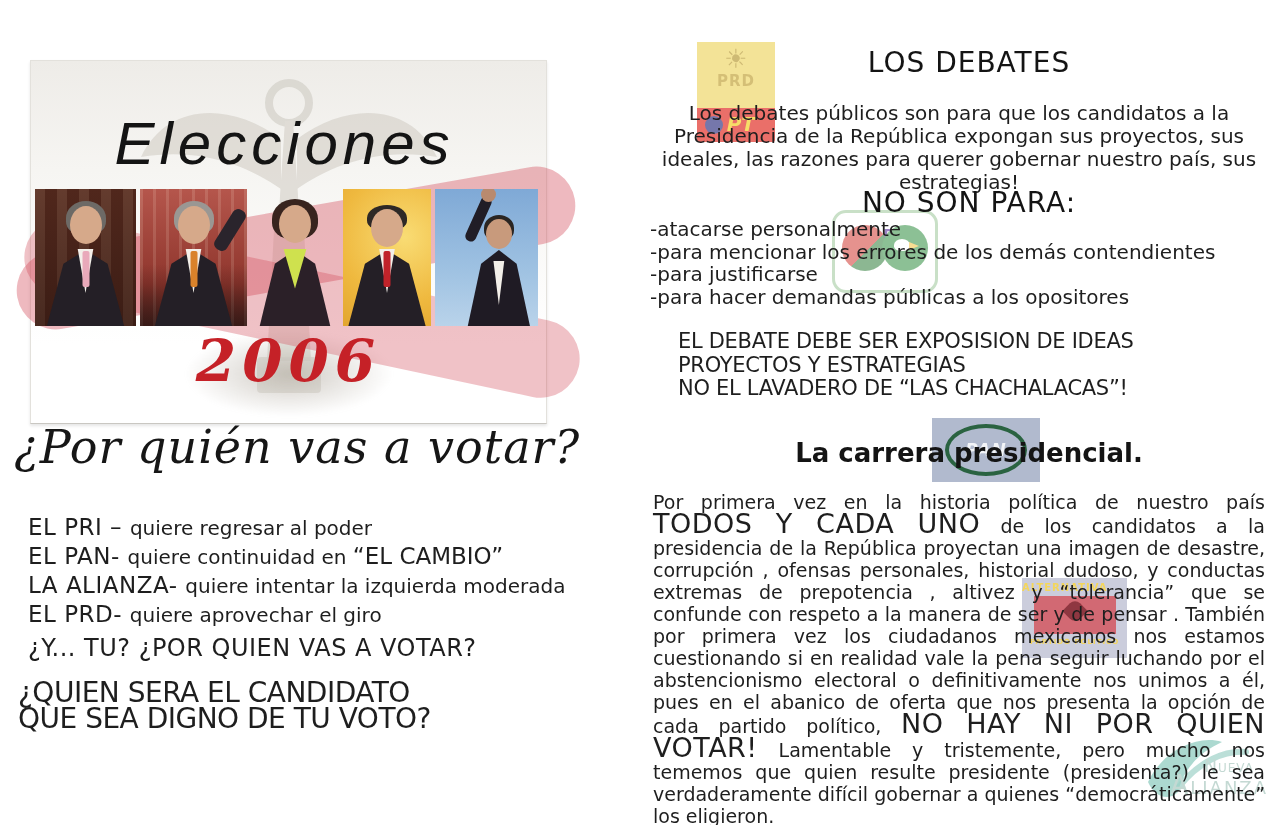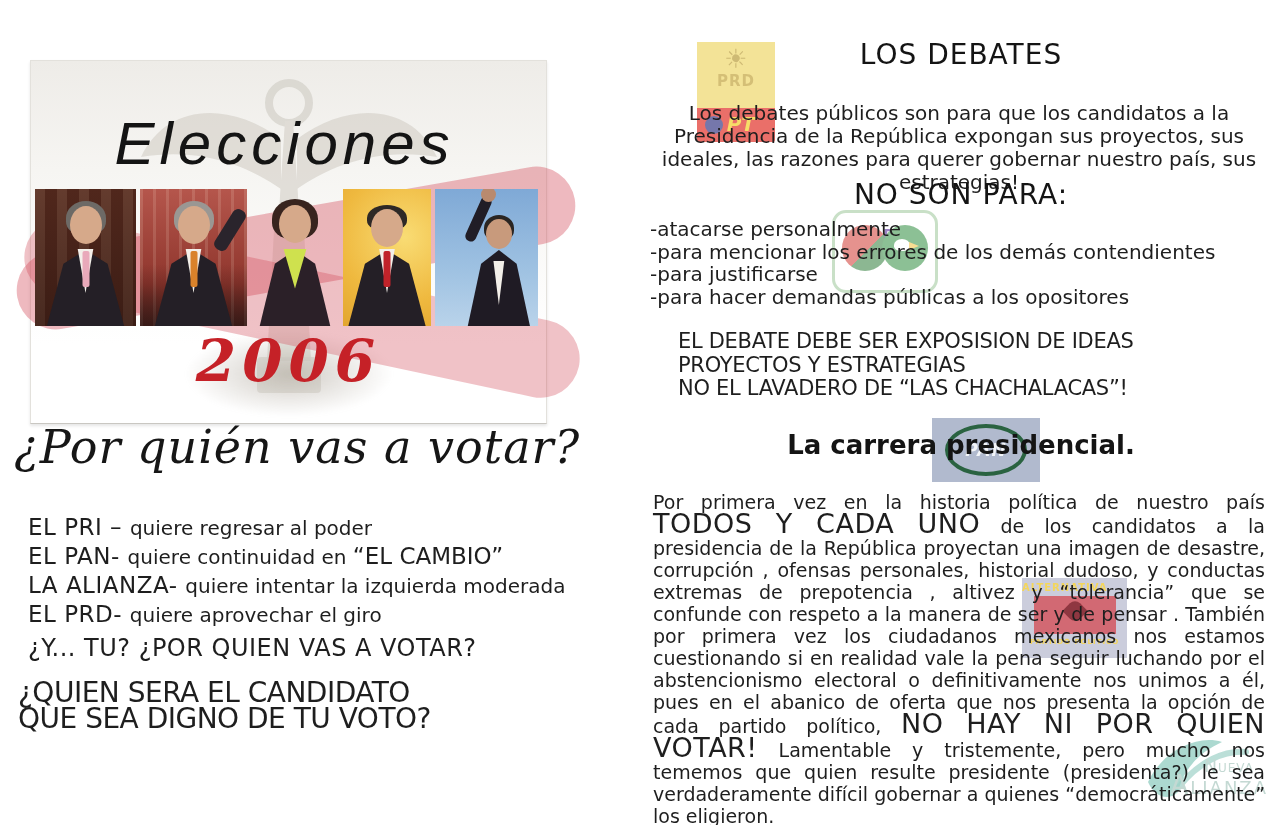--- a/index.html
+++ b/index.html
@@ -74,21 +74,21 @@
     font-size:46px;letter-spacing:1px;color:#161616;white-space:nowrap;
   }
   .party-list{position:absolute;left:28px;top:514px;}
   .party-row{white-space:nowrap;line-height:26px;}
   .party-name{font-size:23px;letter-spacing:.5px;}
   .party-desc{font-size:20px;}
   .party-caps{font-size:23px;}
   .q2{position:absolute;left:28px;top:634px;font-size:24px;letter-spacing:.5px;white-space:nowrap;}
   .q3{position:absolute;left:18px;top:680px;font-size:28px;line-height:26px;letter-spacing:-.5px;white-space:nowrap;}
   
-  .r-title{position:absolute;left:650px;width:614px;text-align:center;margin:4px;font-weight:normal;
+  .r-title{position:absolute;left:650px;width:614px;text-align:center;margin:12px;font-weight:normal;
     font-size:28px;letter-spacing:1px;color:#141414;z-index:2;}
   #debates-title{top:34px;}
   #nosonpara-title{top:174px;}
   #carrera-title{top:426px;font-size:26px;font-weight:bold;letter-spacing:0;}
   .debates-intro{position:absolute;left:660px;top:82px;width:598px;text-align:center;
     font-size:20px;line-height:23px;z-index:2;}
   .nsp-list{position:absolute;left:650px;top:218px;width:614px;text-align:left;
     font-size:20px;line-height:22.5px;z-index:2;}
   .manifesto{position:absolute;left:678px;top:330px;font-size:21px;line-height:23.5px;
     letter-spacing:-.3px;z-index:2;white-space:nowrap;}

